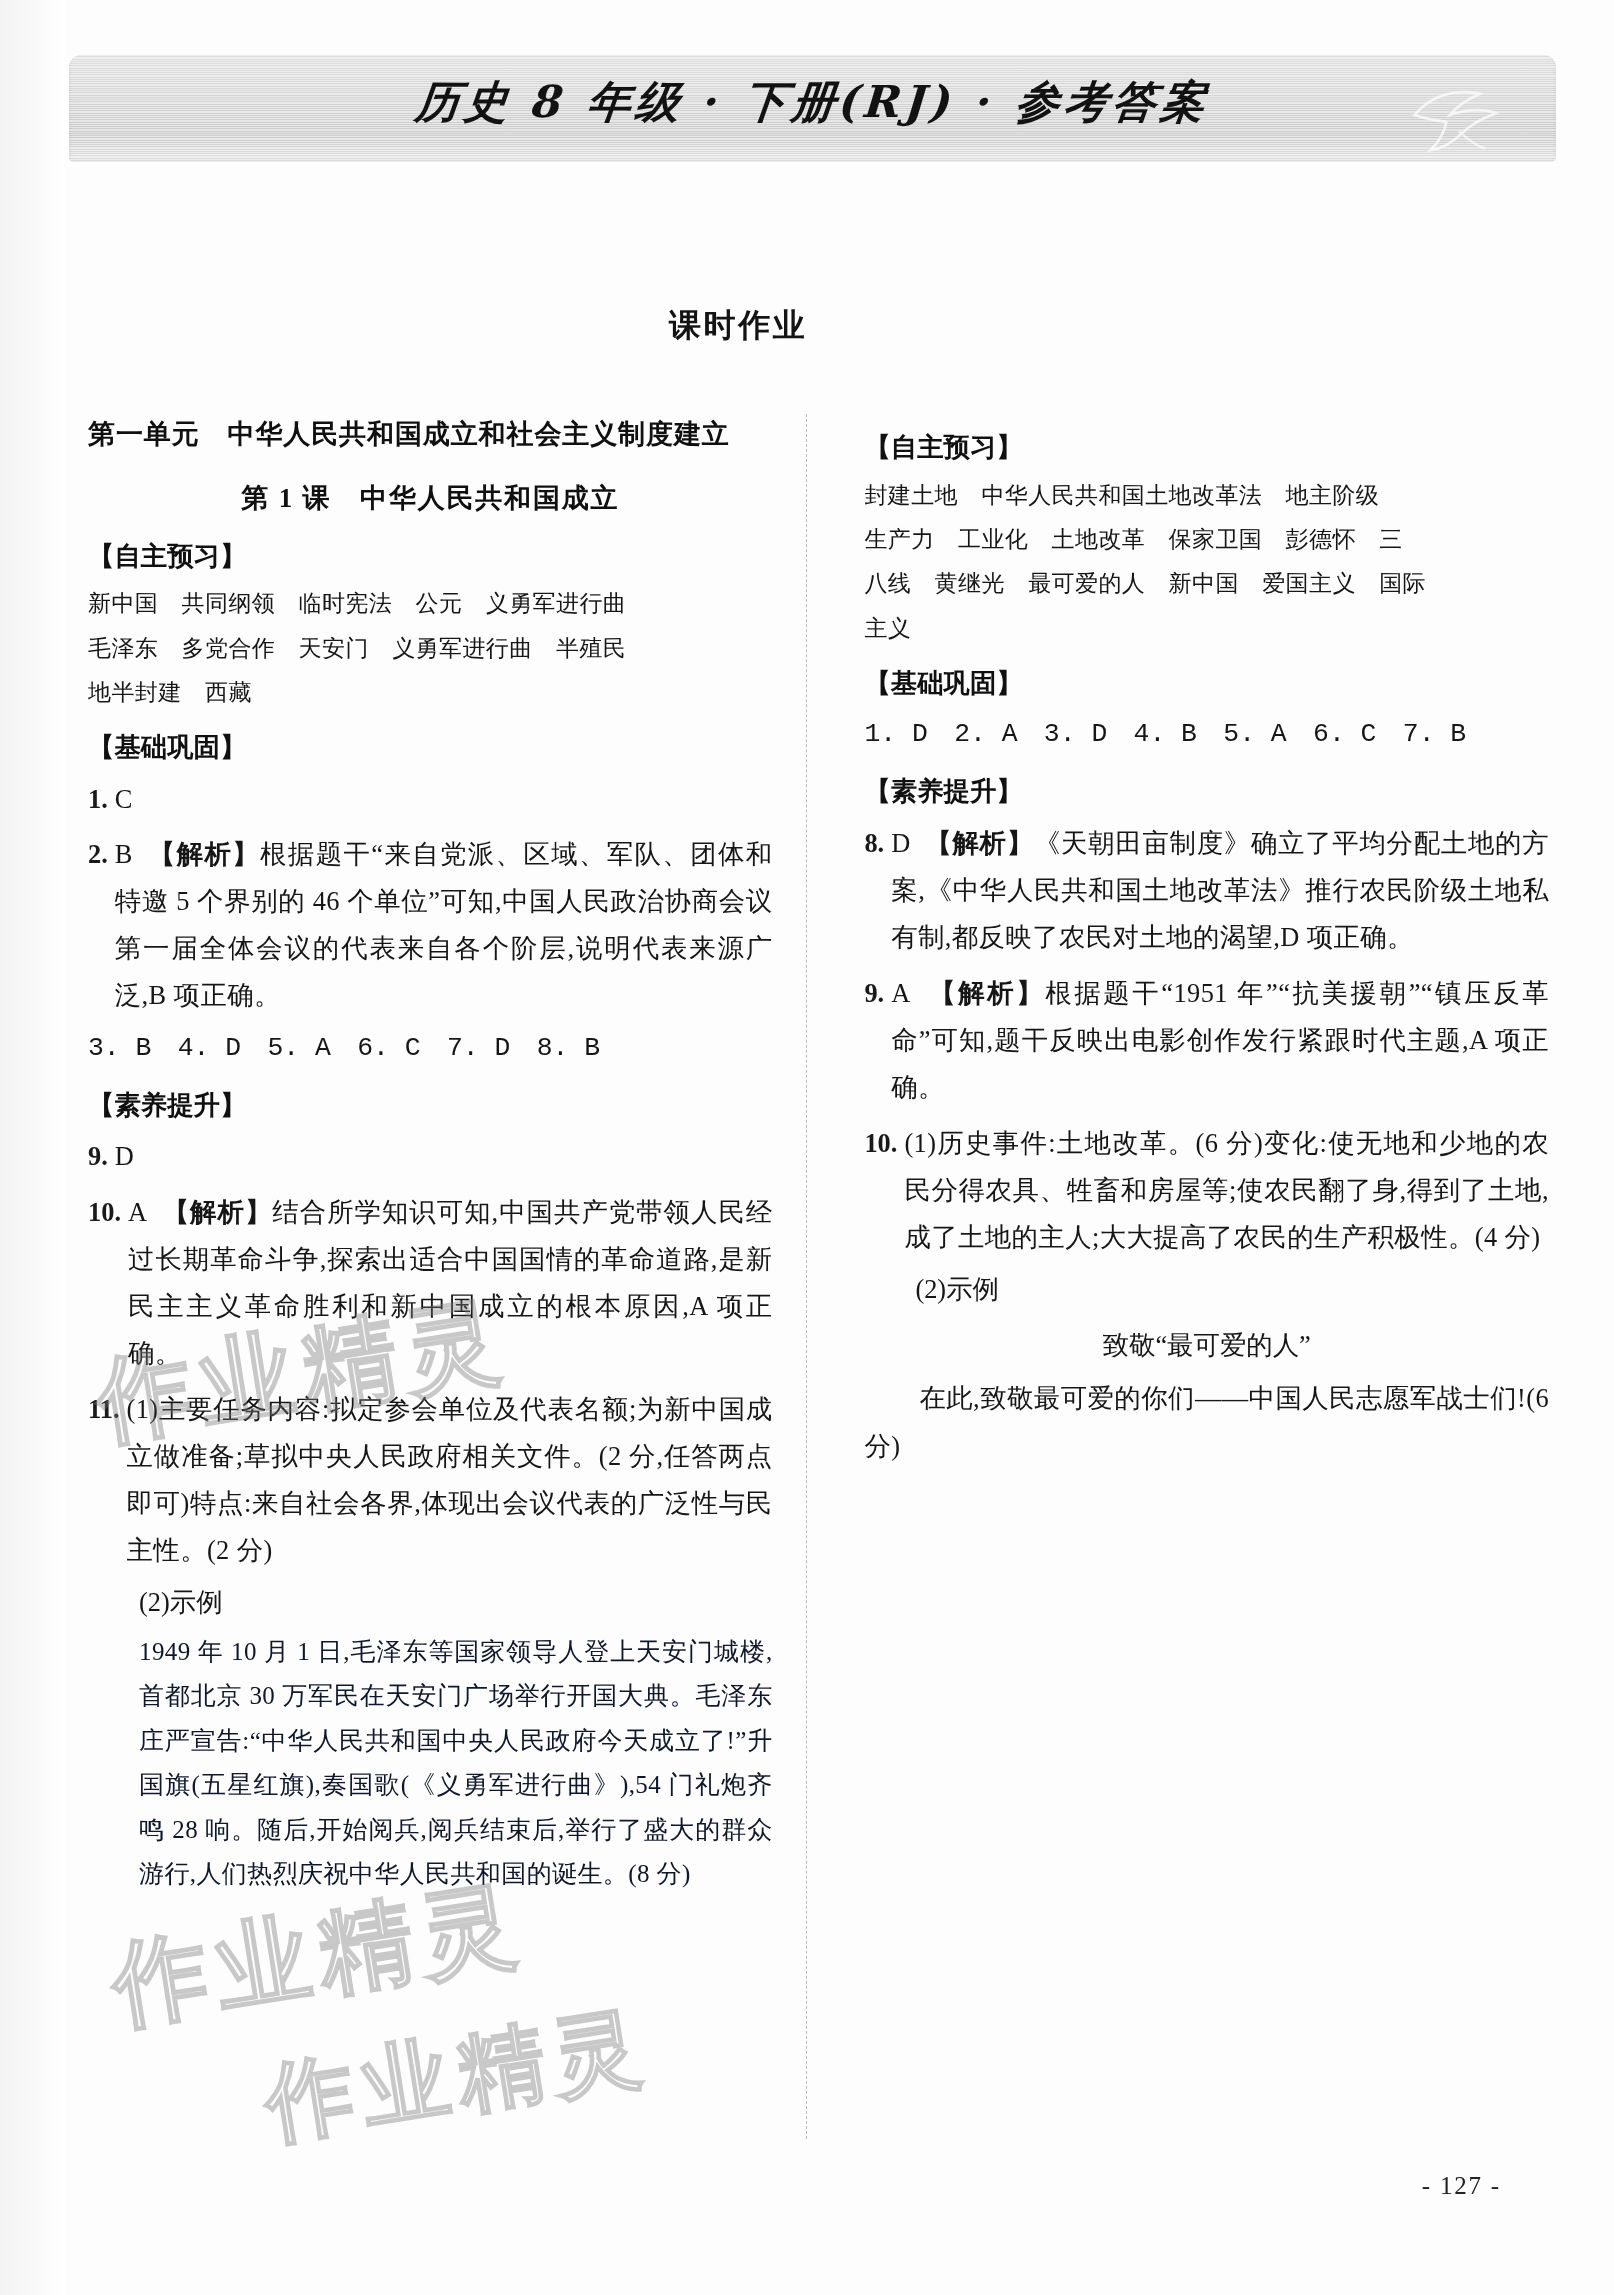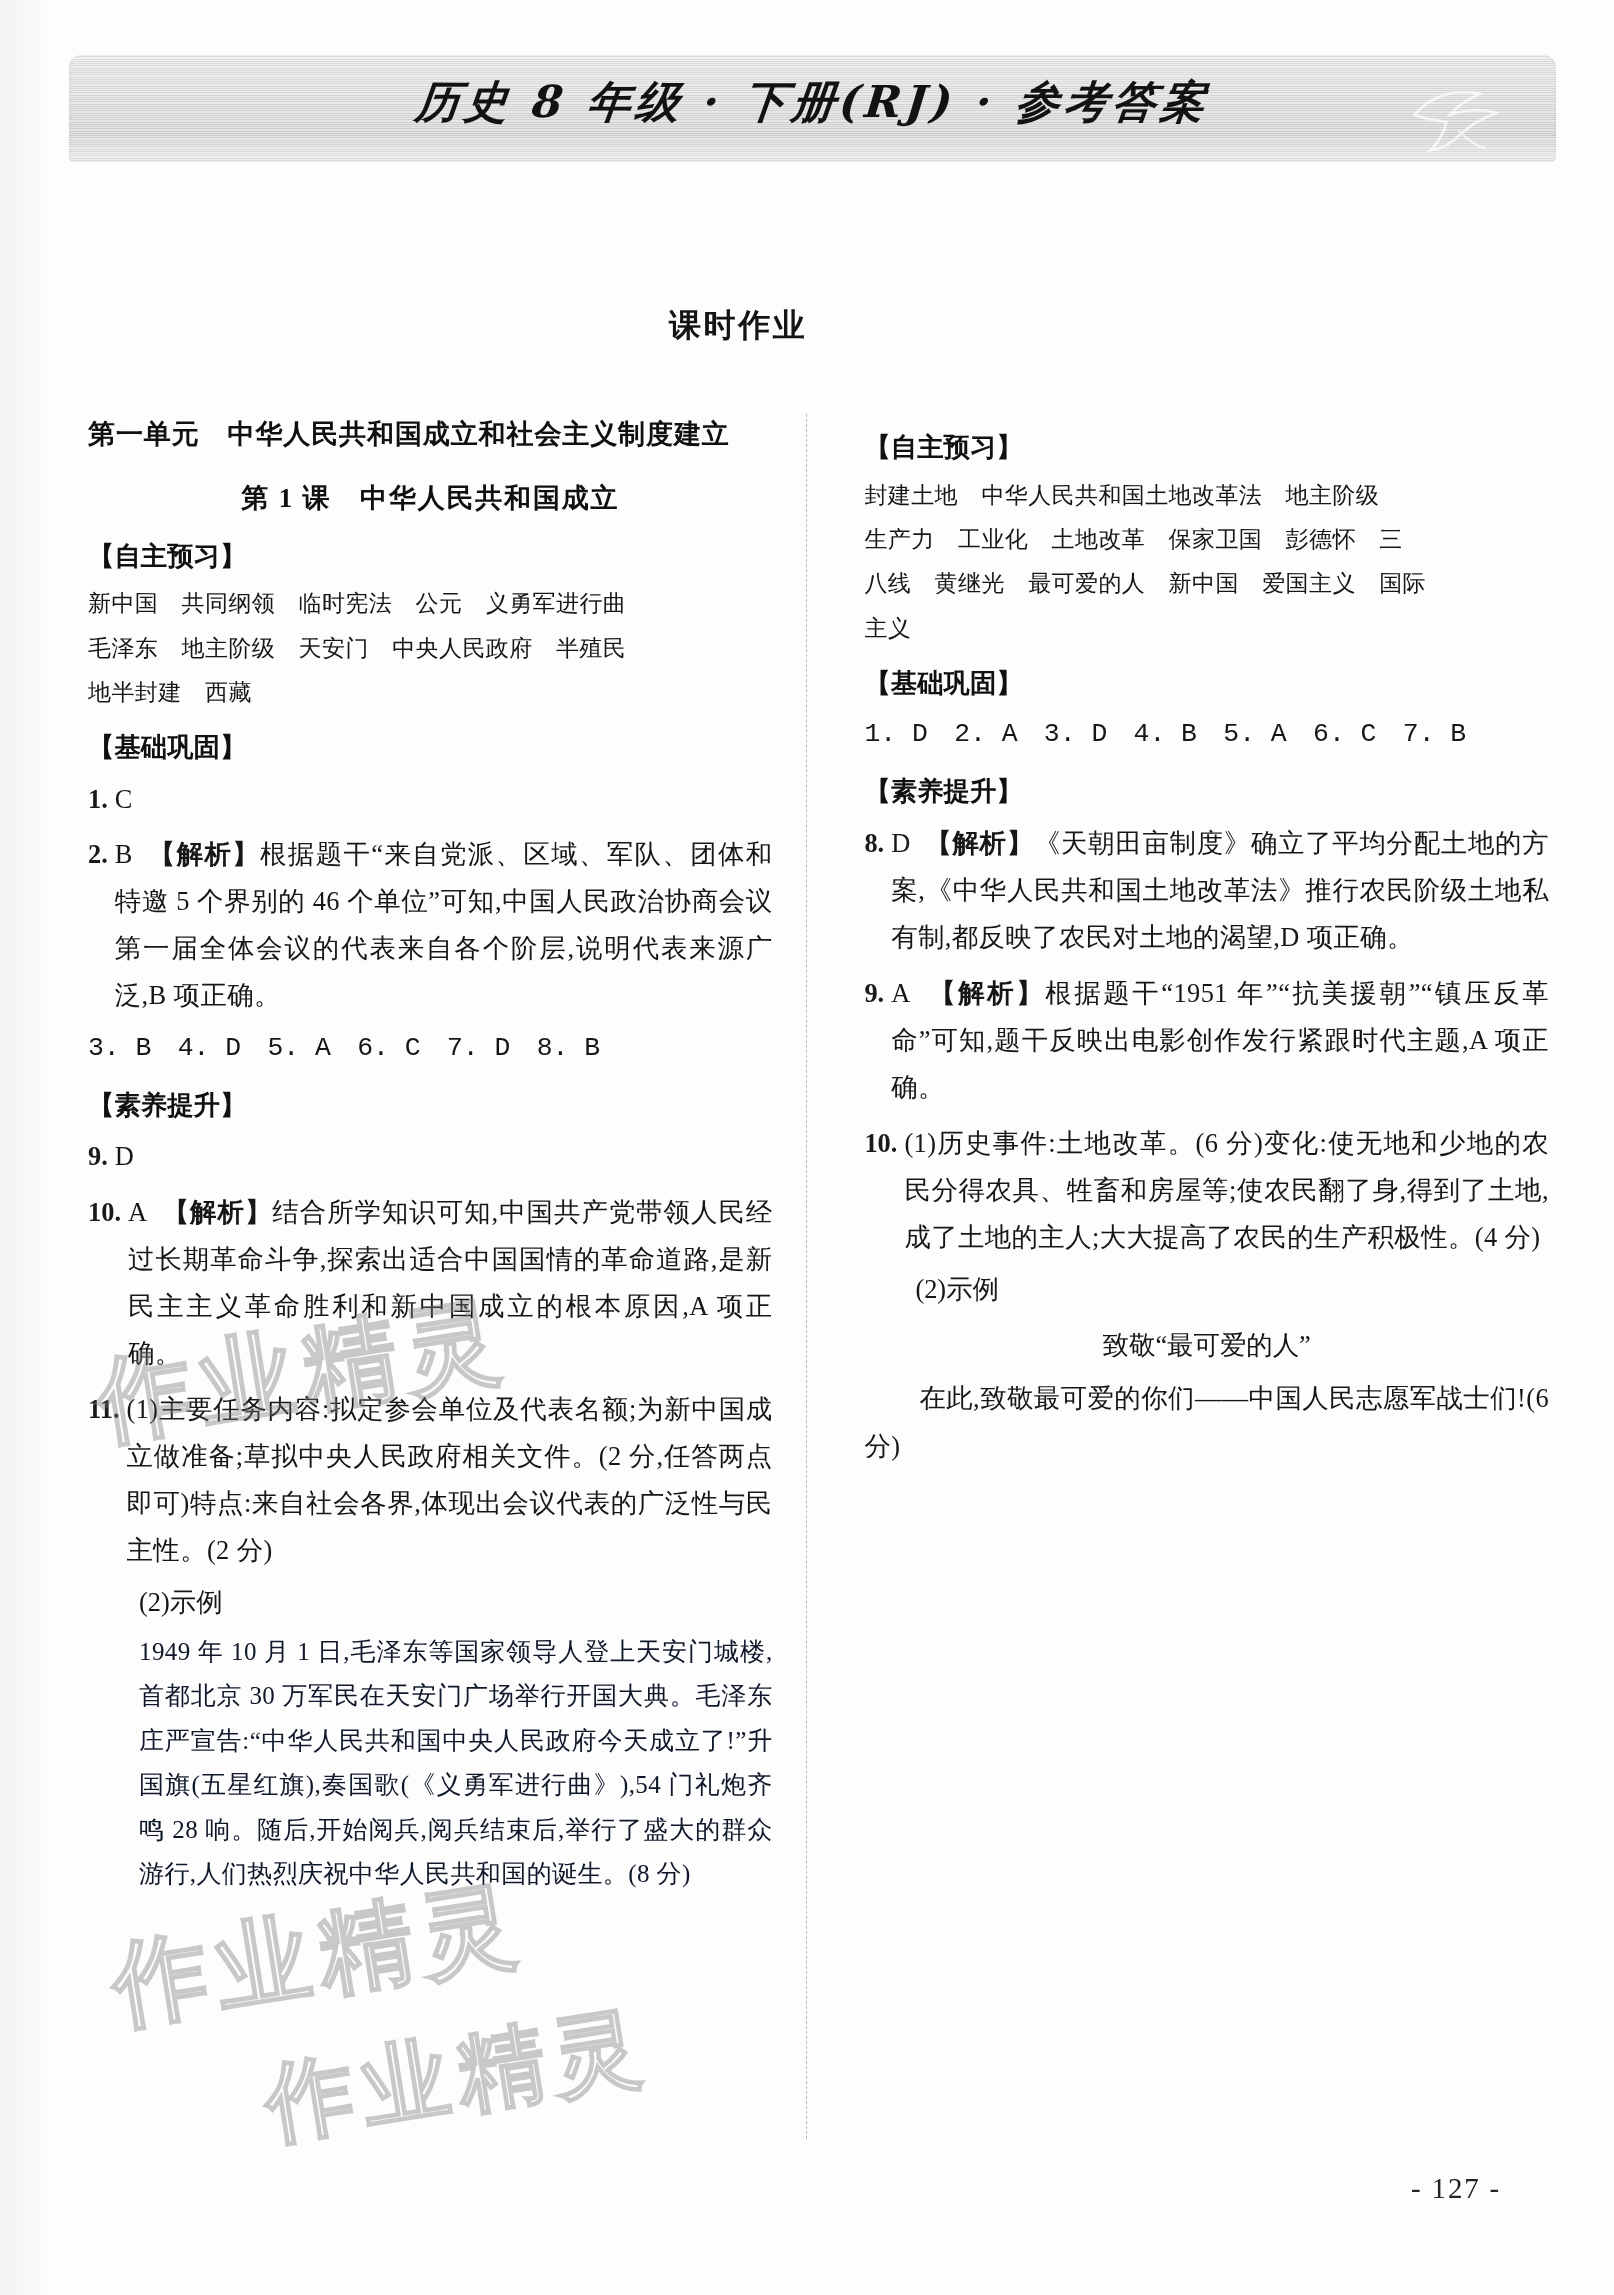--- a/index.html
+++ b/index.html
@@ -200,21 +200,21 @@
     margin: 1.8px 0 1.8px 0;
     color: #161616;
   }
 
   
   .page-number {
     position: absolute;
     right: 113px;
     top: 2172px;
     font-family: "Liberation Serif", "DejaVu Serif", serif;
-    font-size: 29px;
+    font-size: 25px;
     color: #222;
     letter-spacing: 1.8px;
   }
 
   
   .watermark {
     position: absolute;
     font-family: "DejaVu Sans", "Liberation Sans", sans-serif;
     font-weight: 700;
     font-size: 95px;
@@ -257,21 +257,21 @@
   <div class="columns">
 
     <div class="col col-left">
 
       <div class="unit-title">第一单元　中华人民共和国成立和社会主义制度建立</div>
 
       <div class="lesson-title">第 1 课　中华人民共和国成立</div>
 
       <div class="bracket-head">【自主预习】</div>
       <div class="body-line">新中国　共同纲领　临时宪法　公元　义勇军进行曲</div>
-      <div class="body-line">毛泽东　地主阶级　天安门　中央人民政府　半殖民</div>
+      <div class="body-line">毛泽东　多党合作　天安门　义勇军进行曲　半殖民</div>
       <div class="body-line">地半封建　西藏</div>
 
       <div class="bracket-head">【基础巩固】</div>
 
       <div class="qblock">
         <span class="qnum">1.</span>
         <span class="qbody">C</span>
       </div>
 
       <div class="qblock">

